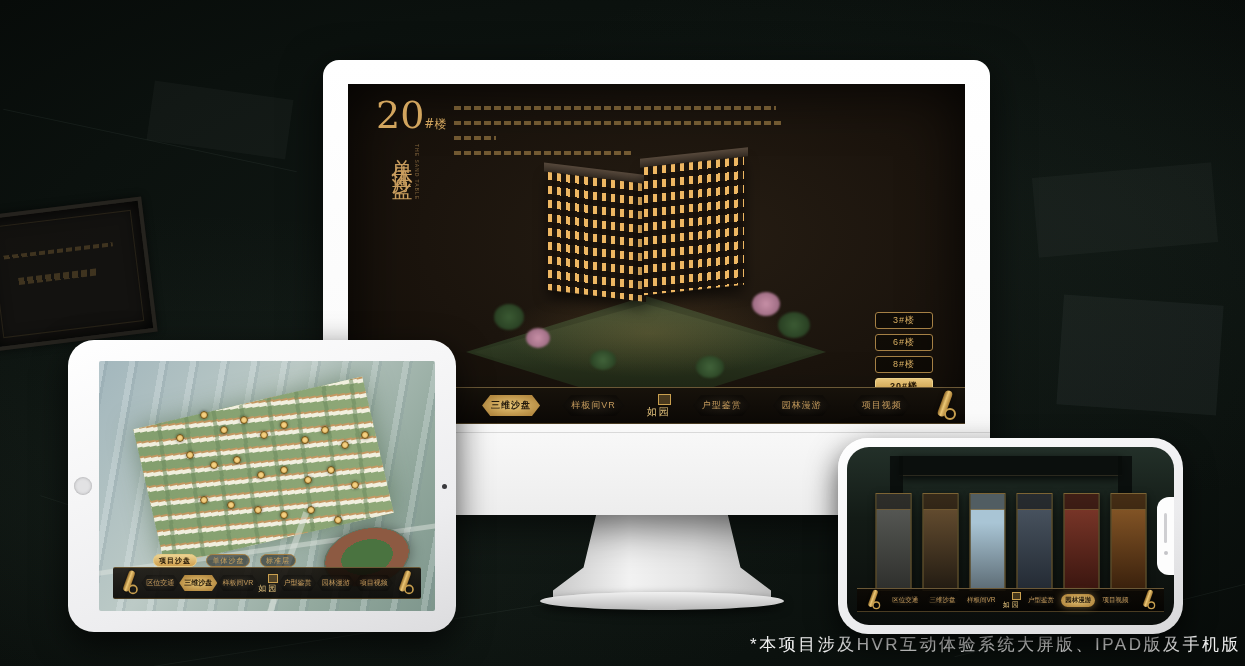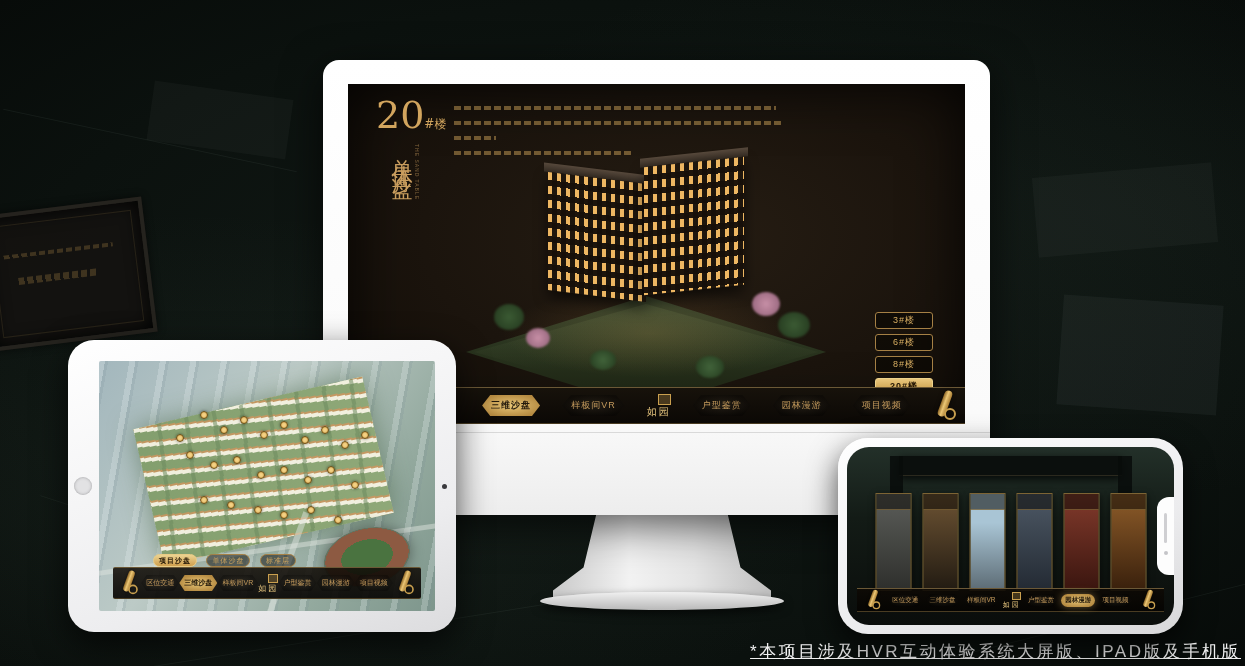--- a/index.html
+++ b/index.html
@@ -14,22 +14,22 @@
   .bg-block{position:absolute;background:rgba(205,215,208,.04);}
   .plaque{position:absolute;left:-16px;top:206px;width:158px;height:128px;
     transform:rotate(-7deg);border:4px solid #282520;background:#141210;
     box-shadow:inset 0 0 18px #000, 0 0 10px rgba(0,0,0,.6);opacity:.9;}
   .plaque .inner{position:absolute;inset:8px;border:1px solid rgba(120,100,60,.25);}
   .plaque .ln{position:absolute;height:4px;background:repeating-linear-gradient(90deg,rgba(160,125,65,.35) 0 6px,transparent 6px 9px);}
   
   .banner{position:absolute;top:0;left:0;right:0;text-align:center;
     font-size:42px;font-weight:700;color:#f4f4f4;letter-spacing:13px;
     font-family:"Liberation Sans",sans-serif;}
-  .footnote{position:absolute;right:4px;bottom:3px;color:#f0f0f0;
-    font-size:17px;letter-spacing:2.5px;text-decoration:underline;}
+  .footnote{position:absolute;right:4px;bottom:10px;color:#f0f0f0;
+    font-size:17px;letter-spacing:2.5px;}
   
   .tab{display:inline-block;font-size:8.5px;line-height:11px;padding:1px 7px;
     border:1px solid #a58045;border-radius:8px;color:#cfa55e;
     background:rgba(5,3,1,.5);margin-right:5px;letter-spacing:1px;white-space:nowrap;}
   .tab.sel{background:linear-gradient(#ecd391,#cf9f4e);color:#2a1d0a;font-weight:bold;border-color:#e8cc86;}
   .menu-item{font-size:9px;color:#c49a5c;letter-spacing:1px;padding:4px 9px;white-space:nowrap;
     clip-path:polygon(0 50%,14% 0,86% 0,100% 50%,86% 100%,14% 100%);
     background:radial-gradient(ellipse at center, rgba(255,235,190,.07), rgba(0,0,0,.25) 75%);}
   .menu-item.sel{background:radial-gradient(ellipse at center,#e7c577 0%,#b3883f 80%);
     color:#241a0c;font-weight:bold;box-shadow:0 0 8px rgba(217,176,103,.45);}

